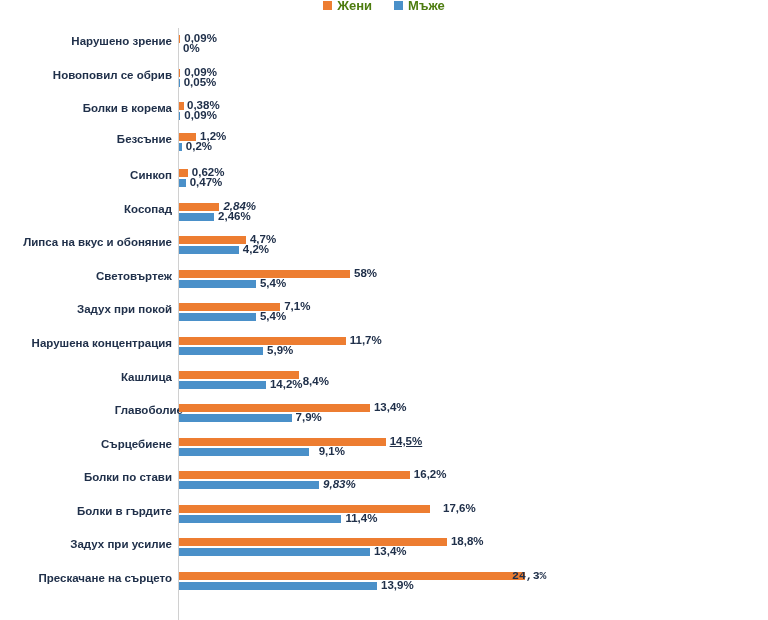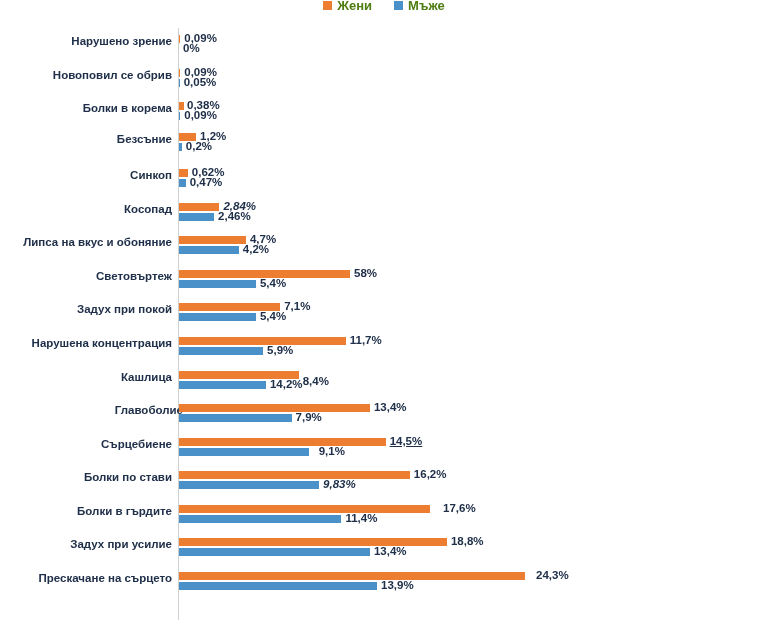--- a/index.html
+++ b/index.html
@@ -271,21 +271,21 @@
             <div class="bar women" style="width: 267.9px; background: rgb(237, 125, 49);"></div>
             <div class="val women" style="left: 271.9px;">18,8%</div>
             <div class="bar men" style="width: 190.95px; background: rgb(74, 144, 201);"></div>
             <div class="val men" style="left: 194.95px;">13,4%</div>
           </div>
         </div>
         <div class="cat-row" style="top: 550.8px;">
           <div class="cat-label">Прескачане на сърцето</div>
           <div class="bars">
             <div class="bar women" style="width: 346.275px; background: rgb(237, 125, 49);"></div>
-            <div class="val women" style="left: 357px;">24,3%</div>
+            <div class="val women" style="left: 333px; font-family: Liberation Mono, monospace;">24,3%</div>
             <div class="bar men" style="width: 198.075px; background: rgb(74, 144, 201);"></div>
             <div class="val men" style="left: 202.075px;">13,9%</div>
           </div>
         </div>
       </div>
   </div>
 
 </div>
 
 </body></html>

